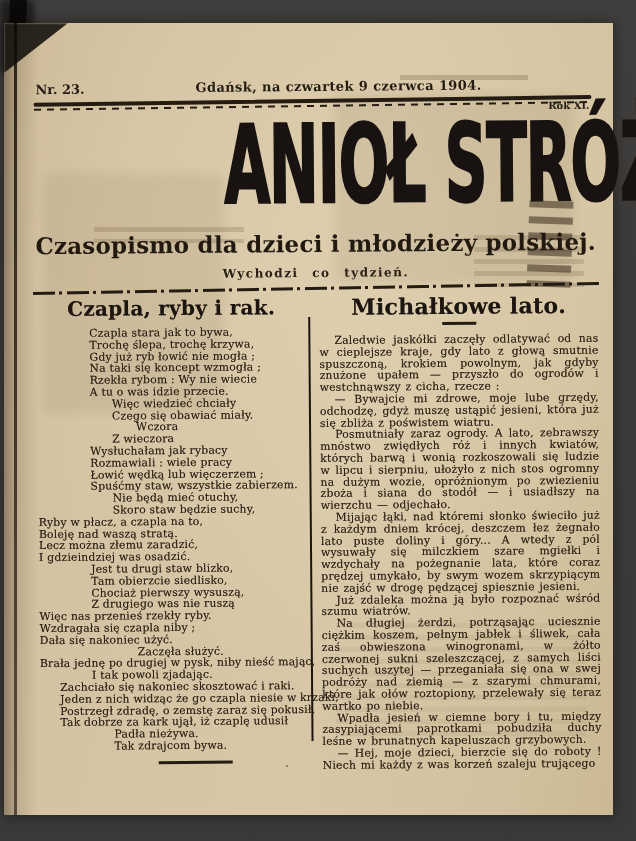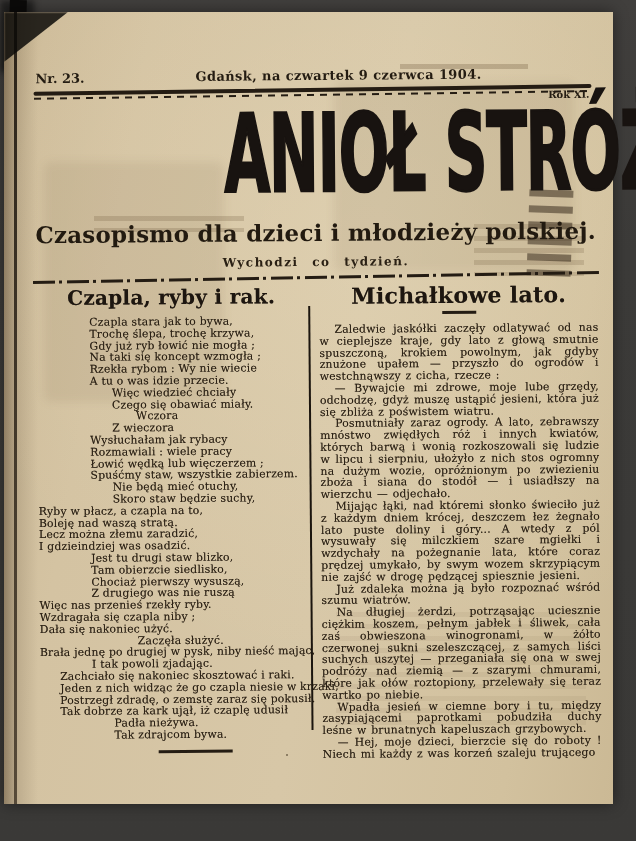--- a/index.html
+++ b/index.html
@@ -11,21 +11,21 @@
   
   .scan-bg{position:absolute;inset:0;
     background:linear-gradient(180deg,#413f3d 0%,#3c3b39 30%,#3a3937 100%);}
   
   .ribbon{position:absolute;left:9px;top:0;width:17px;height:66px;
     background:#0b0a09;transform:rotate(1.5deg);}
   .ribbon-shadow{position:absolute;left:0;top:0;width:34px;height:72px;
     background:rgba(5,5,5,.55);filter:blur(3px);}
 
   
-  .paper{position:absolute;left:4px;top:12px;width:609px;height:792px;
+  .paper{position:absolute;left:4px;top:23px;width:609px;height:792px;
     background:
       radial-gradient(120% 90% at 60% 30%, rgba(255,244,214,.18) 0%, rgba(0,0,0,0) 60%),
       linear-gradient(100deg,#c3b08d 0%,#cfbd9b 6%,#d4c3a2 20%,#d7c7a7 55%,#d2c19e 85%,#cbb995 100%);
     box-shadow:0 0 14px rgba(0,0,0,.45);
   }
   
   .spine-band{position:absolute;left:0;top:0;width:34px;height:100%;
     background:linear-gradient(90deg,rgba(64,47,28,.45) 0%,rgba(64,47,28,.15) 40%,rgba(64,47,28,0) 100%);}
   .spine-line{position:absolute;left:10px;top:0;width:3px;height:100%;
     background:linear-gradient(180deg,rgba(20,14,8,.85),rgba(35,25,14,.65));}

